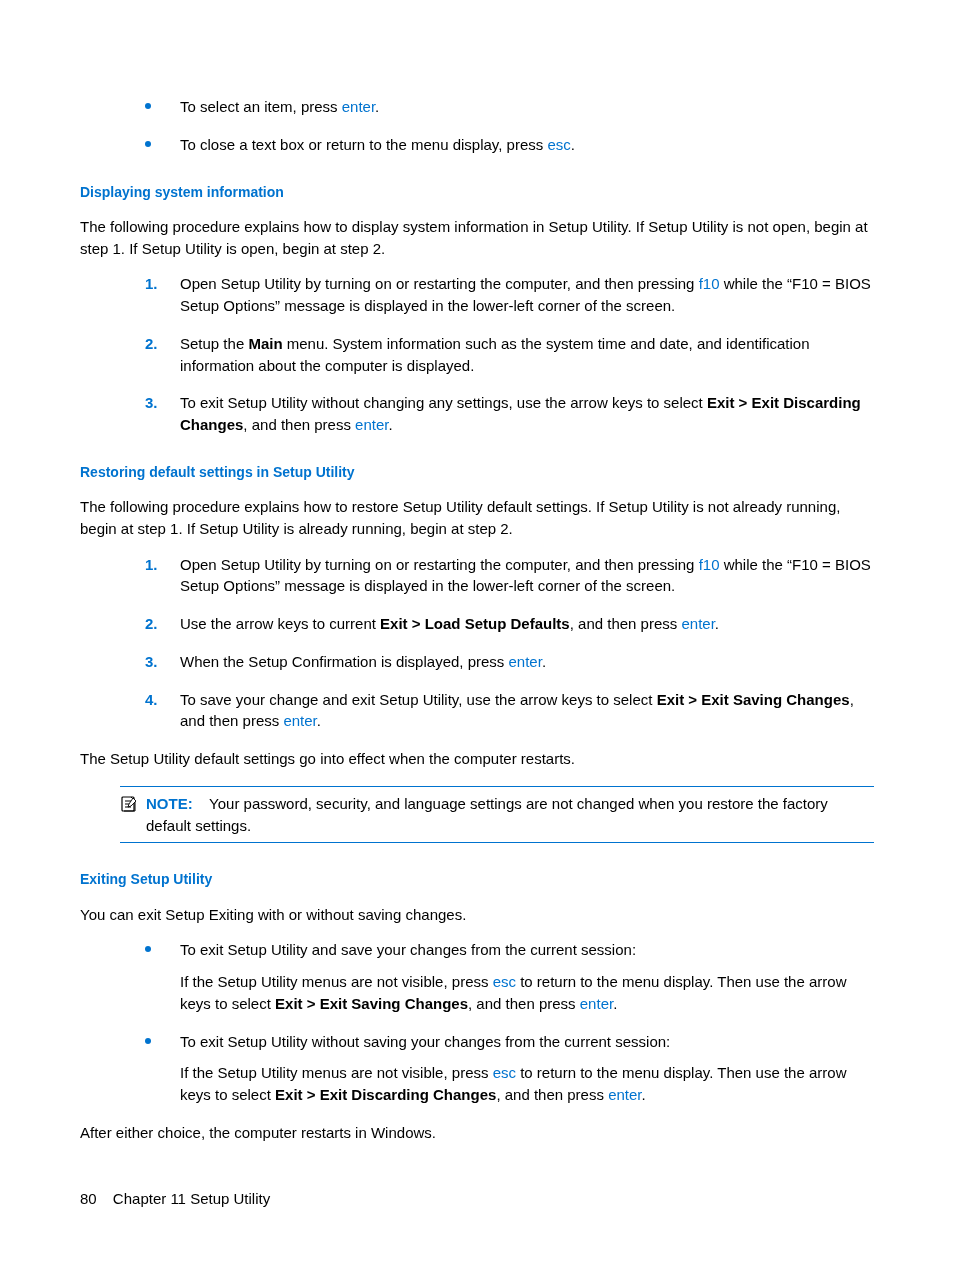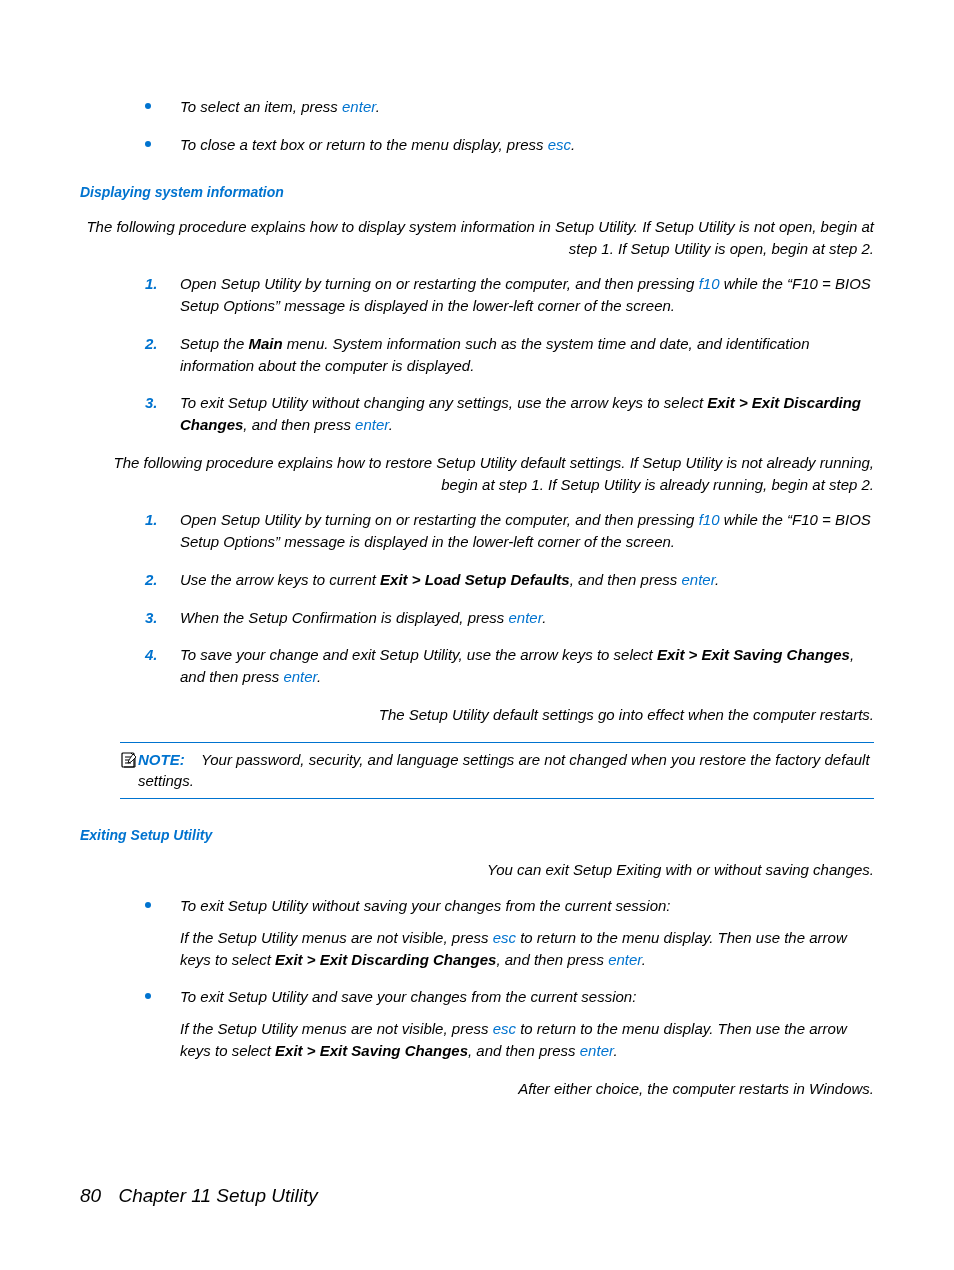--- a/index.html
+++ b/index.html
@@ -10,28 +10,26 @@
     font-size: 15px;
     color: #000;
     line-height: 1.45;
   }
   .page {
     box-sizing: border-box;
     width: 954px;
     min-height: 1270px;
     padding: 96px 80px 40px 80px;
     position: relative;
-    font-style: italic;
   }
   .indent-1 {
     margin-left: 65px;
   }
   .para {
     margin: 9px 0 14px 0;
-    text-align: right;
   }
   h2.section-heading {
     color: #0073cf;
     font-weight: bold;
     font-size: 14px;
     margin: 26px 0 14px 0;
   }
   ul.bullets {
     list-style: none;
     padding: 0;
@@ -81,38 +79,38 @@
   .bold {
     font-weight: bold;
   }
   .notebox {
     margin: 16px 0 16px 40px;
     border-top: 1px solid #0073cf;
     border-bottom: 1px solid #0073cf;
     padding: 6px 0 6px 0;
     display: flex;
     align-items: flex-start;
-    gap: 0;
+    gap: 8px;
   }
   .note-icon {
     flex: 0 0 auto;
     margin-top: 2px;
   }
   .note-label {
     color: #0073cf;
     font-weight: bold;
   }
   .note-body {
     flex: 1 1 auto;
   }
   .footer {
     position: absolute;
     left: 80px;
     bottom: 60px;
-    font-size: 19px;
+    font-size: 15px;
   }
   .footer .pagenum {
     margin-right: 12px;
   }
 </style>
 </head>
 <body>
 
 <div class="page">
 
@@ -122,20 +120,21 @@
     </ul>
 
   <h2 class="section-heading">Displaying system information</h2>
   <p class="para indent-1">The following procedure explains how to display system information in Setup Utility. If Setup Utility is not open, begin at step 1. If Setup Utility is open, begin at step 2.</p>
   <ol class="steps" id="display-steps">
       <li><span>Open Setup Utility by turning on or restarting the computer, and then pressing </span><span class="key">f10</span><span> while the “F10 = BIOS Setup Options” message is displayed in the lower-left corner of the screen.</span></li>
       <li><span>Setup the </span><span class="bold">Main</span><span> menu. System information such as the system time and date, and identification information about the computer is displayed.</span></li>
       <li><span>To exit Setup Utility without changing any settings, use the arrow keys to select </span><span class="bold">Exit &gt; Exit Discarding Changes</span><span>, and then press </span><span class="key">enter</span><span>.</span></li>
     </ol>
 
+  <h2 class="section-heading">Restoring default settings in Setup Utility</h2>
   <p class="para indent-1">The following procedure explains how to restore Setup Utility default settings. If Setup Utility is not already running, begin at step 1. If Setup Utility is already running, begin at step 2.</p>
   <ol class="steps" id="restore-steps">
       <li><span>Open Setup Utility by turning on or restarting the computer, and then pressing </span><span class="key">f10</span><span> while the “F10 = BIOS Setup Options” message is displayed in the lower-left corner of the screen.</span></li>
       <li><span>Use the arrow keys to current </span><span class="bold">Exit &gt; Load Setup Defaults</span><span>, and then press </span><span class="key">enter</span><span>.</span></li>
       <li><span>When the Setup Confirmation is displayed, press </span><span class="key">enter</span><span>.</span></li>
       <li><span>To save your change and exit Setup Utility, use the arrow keys to select </span><span class="bold">Exit &gt; Exit Saving Changes</span><span>, and then press </span><span class="key">enter</span><span>.</span></li>
     </ol>
   <p class="para indent-1">The Setup Utility default settings go into effect when the computer restarts.</p>
 
   <div class="notebox">
@@ -153,26 +152,26 @@
       <span class="note-label">NOTE:</span>
       <span>&nbsp;&nbsp;</span>
       <span>Your password, security, and language settings are not changed when you restore the factory default settings.</span>
     </div>
   </div>
 
   <h2 class="section-heading">Exiting Setup Utility</h2>
   <p class="para indent-1">You can exit Setup Exiting with or without saving changes.</p>
   <ul class="bullets" id="exit-bullets">
       <li>
+        <div>To exit Setup Utility and save your changes from the current session:</div>
+        <div class="sub-para"><span>If the Setup Utility menus are not visible, press </span><span class="key">esc</span><span> to return to the menu display. Then use the arrow keys to select </span><span class="bold">Exit &gt; Exit Saving Changes</span><span>, and then press </span><span class="key">enter</span><span>.</span></div>
+      </li>
+      <li>
         <div>To exit Setup Utility without saving your changes from the current session:</div>
         <div class="sub-para"><span>If the Setup Utility menus are not visible, press </span><span class="key">esc</span><span> to return to the menu display. Then use the arrow keys to select </span><span class="bold">Exit &gt; Exit Discarding Changes</span><span>, and then press </span><span class="key">enter</span><span>.</span></div>
-      </li>
-      <li>
-        <div>To exit Setup Utility and save your changes from the current session:</div>
-        <div class="sub-para"><span>If the Setup Utility menus are not visible, press </span><span class="key">esc</span><span> to return to the menu display. Then use the arrow keys to select </span><span class="bold">Exit &gt; Exit Saving Changes</span><span>, and then press </span><span class="key">enter</span><span>.</span></div>
       </li>
     </ul>
   <p class="para indent-1">After either choice, the computer restarts in Windows.</p>
 
   <div class="footer">
     <span class="pagenum">80</span>
     <span>Chapter 11   Setup Utility</span>
   </div>
 
 </div>

